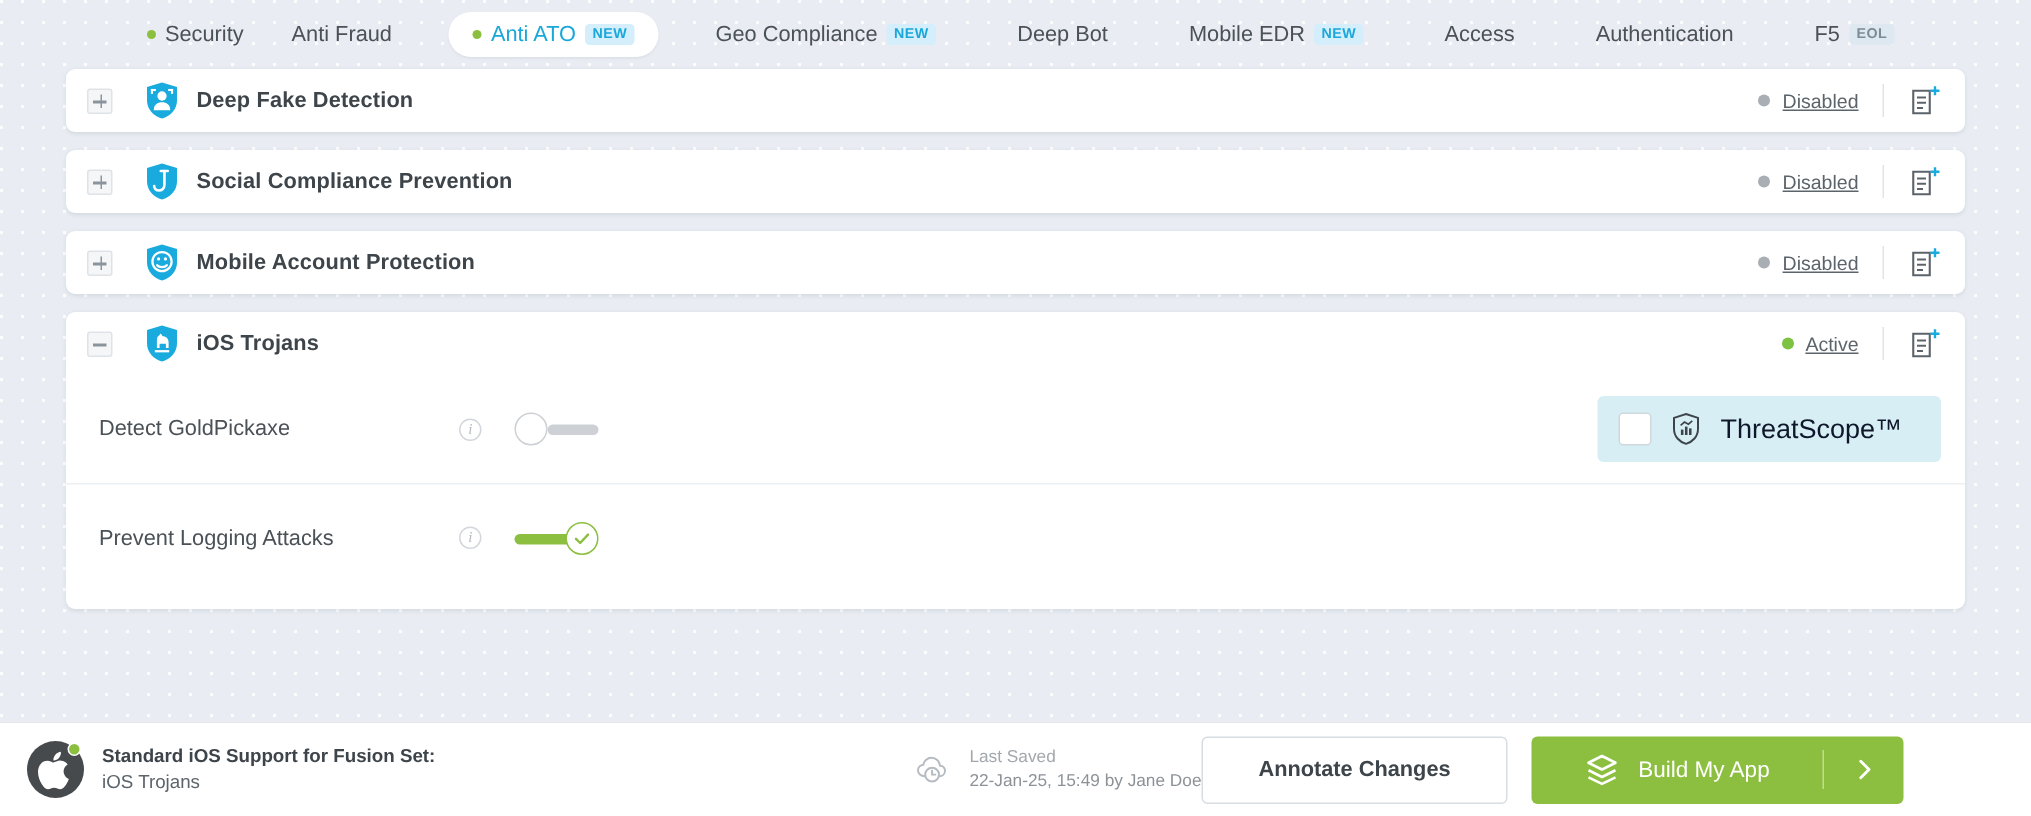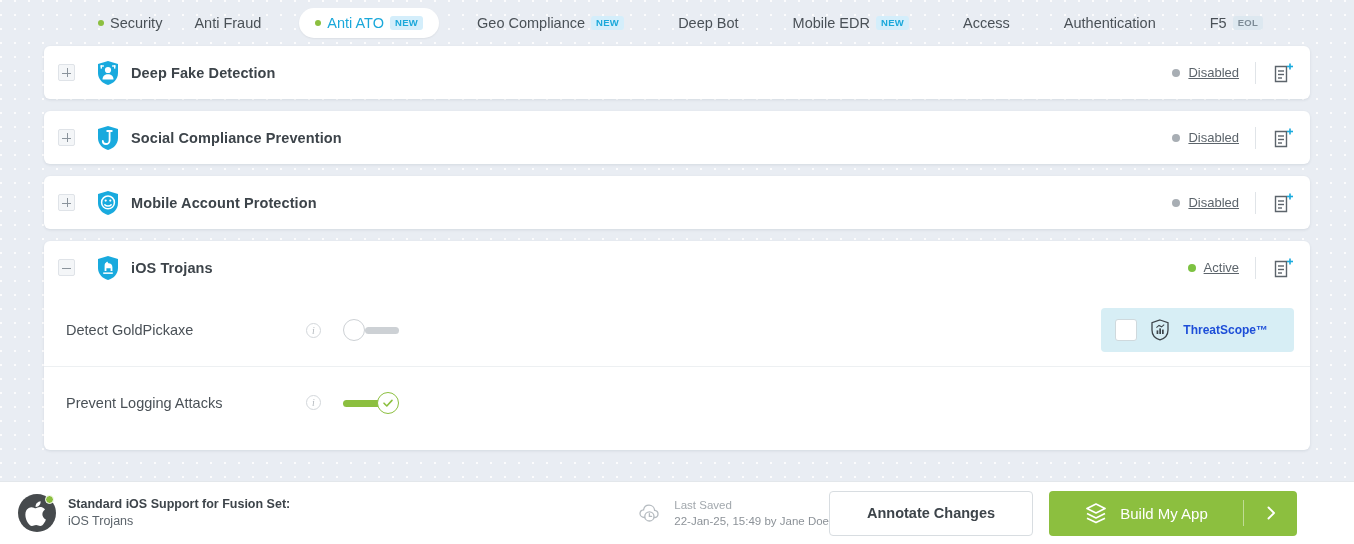--- a/index.html
+++ b/index.html
@@ -70,21 +70,21 @@
 
   
   .content { padding: 0 44px; }
   .card {
     background: #fff;
     border-radius: 6px;
     box-shadow: 0 1px 3px rgba(30,50,70,0.10);
     margin-bottom: 12px;
   }
   .card-head {
-    height: 53px;
+    height: 42px;
     display: flex;
     align-items: center;
     padding: 0 16px 0 14px;
   }
   .expander {
     width: 17px; height: 17px;
     border: 1px solid #dfe3e8;
     background: #f4f6f8;
     border-radius: 2px;
     position: relative;
@@ -184,33 +184,33 @@
   }
   .ts-check {
     width: 22px; height: 22px;
     background: #fff;
     border: 1px solid #cfd9dd;
     border-radius: 3px;
     flex: 0 0 auto;
     cursor: pointer;
   }
   .ts-label {
-    font-size: 12px; font-weight: bold; color: #1d4ed8;
+    font-size: 18px; font-weight: normal; color: #0f172a;
   }
 
   
   .footer {
     position: absolute;
     left: 0; right: 0; bottom: 0;
     height: 63px;
     background: #fff;
     border-top: 1px solid #e3e7eb;
     display: flex;
     align-items: center;
-    padding: 0 57px 0 18px;
+    padding: 0 85px 0 18px;
   }
   .avatar {
     width: 38px; height: 38px; border-radius: 50%;
     background: #464a4d;
     position: relative;
     flex: 0 0 auto;
     margin-right: 12px;
   }
   .avatar .ondot {
     position: absolute; top: 1px; right: 2px;

